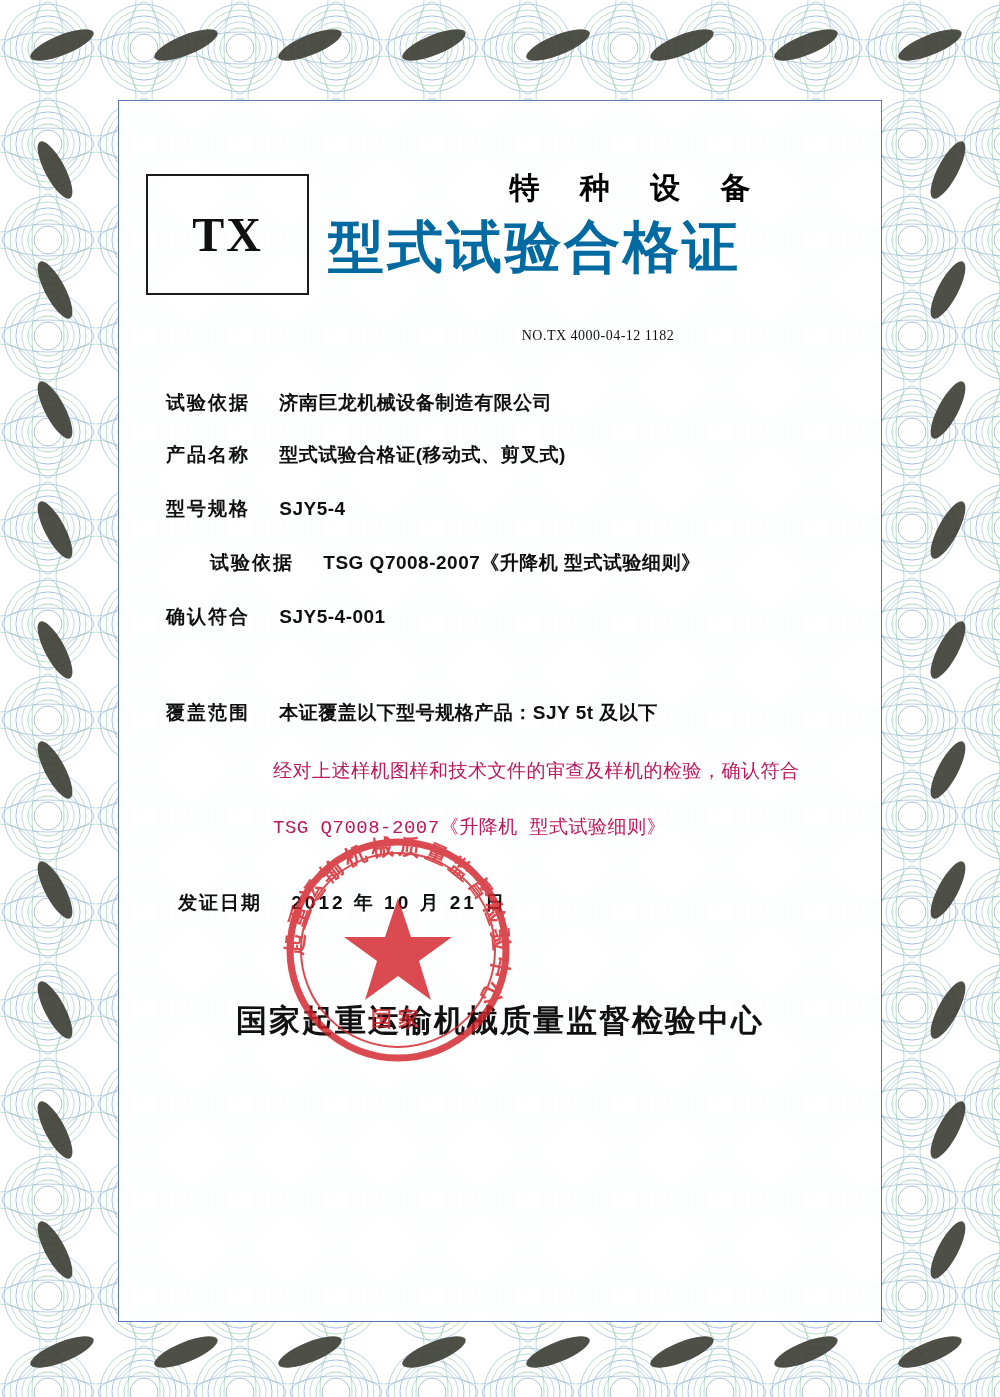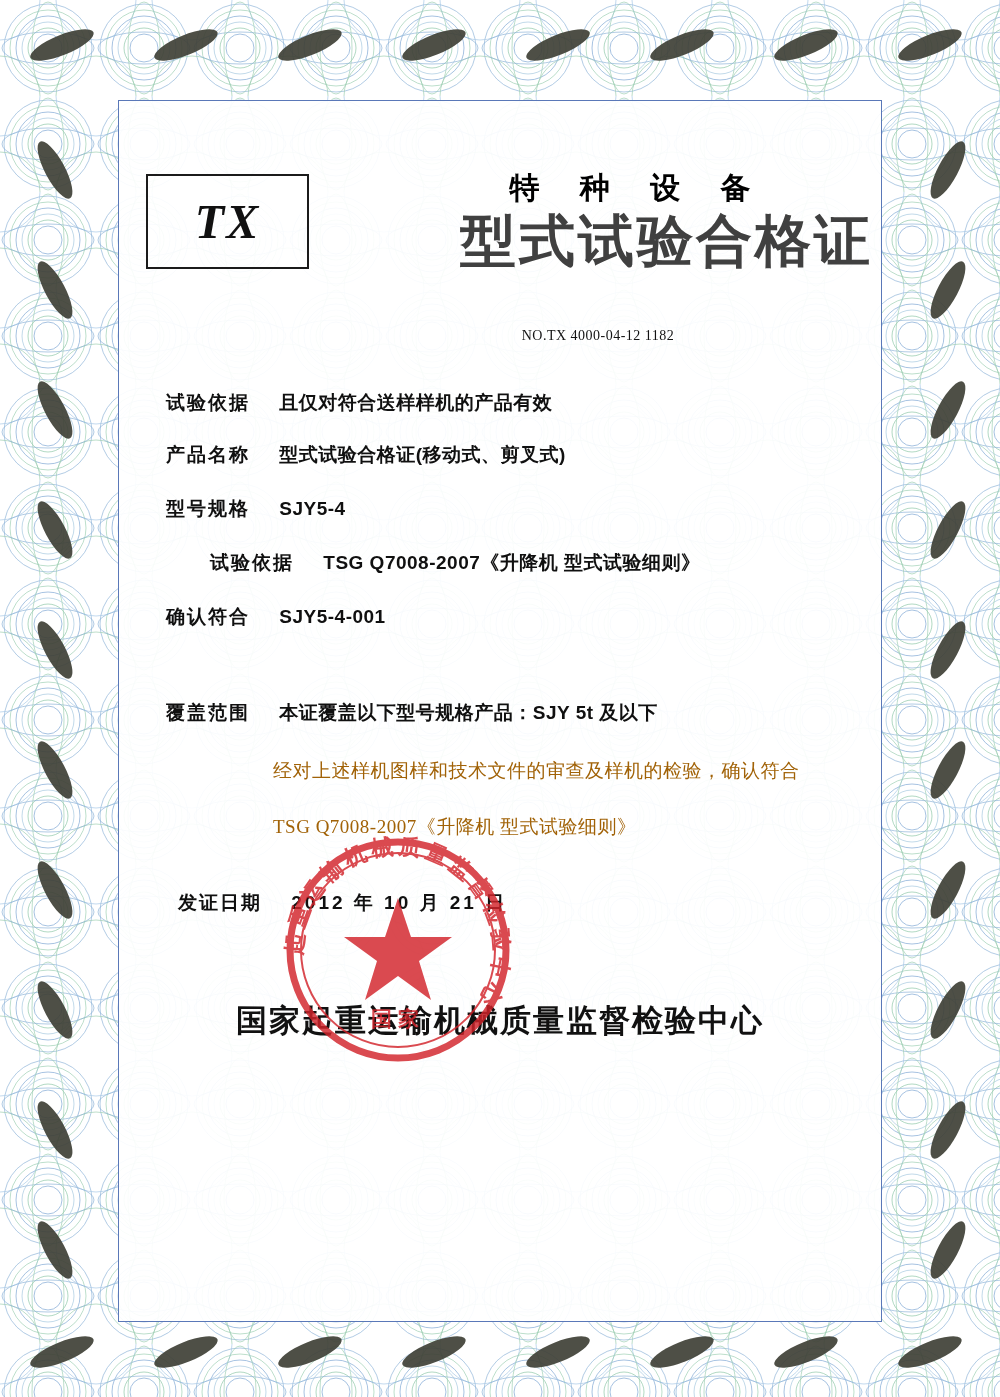--- a/index.html
+++ b/index.html
@@ -60,27 +60,26 @@
     width: 764px;
     height: 1222px;
     z-index: 4;
   }
 
   .tx-box {
     position: absolute;
     left: 28px;
     top: 74px;
     width: 163px;
-    height: 95px;
+    height: 121px;
     border: 2px solid #1b1b1b;
     box-sizing: border-box;
     display: flex;
     align-items: center;
     justify-content: center;
-    font-style: italic;
   }
   .tx-box span {
     font-family: "Liberation Serif", serif;
     font-weight: bold;
     font-size: 48px;
     letter-spacing: 2px;
     color: #111;
   }
 
   .head-sub {
@@ -91,27 +90,27 @@
     text-align: center;
     font-size: 30px;
     letter-spacing: 16px;
     color: #000000;
     font-family: "Liberation Sans", sans-serif;
     font-weight: 600;
   }
   .head-main {
     position: absolute;
     left: 210px;
-    top: 104px;
+    top: 110px;
     width: 545px;
-    text-align: right;
+    text-align: left;
     font-size: 56px;
     font-weight: bold;
     letter-spacing: 3px;
-    color: #404040;
+    color: #0369a1;
     font-family: "Liberation Sans", sans-serif;
     white-space: nowrap;
   }
   .cert-no {
     position: absolute;
     left: 200px;
     top: 228px;
     width: 560px;
     text-align: center;
     font-size: 14px;
@@ -145,22 +144,22 @@
   .f2 { top: 342px; }
   .f3 { top: 396px; }
   .f4 { top: 450px; margin-left: 44px; }
   .f5 { top: 504px; }
   .f6 { top: 600px; }
 
   .para {
     position: absolute;
     left: 155px;
     font-size: 19px;
-    color: #a16207;
-    font-family: Liberation Serif, serif;
+    color: #be185d;
+    font-family: Liberation Mono, monospace;
     letter-spacing: 0.5px;
     white-space: nowrap;
   }
   .p1 { top: 658px; }
   .p2 { top: 714px; }
 
   .issue {
     position: absolute;
     left: 48px;
     top: 790px;
@@ -316,21 +315,21 @@
     <div class="tx-box">
       <span>TX</span>
     </div>
 
     <div class="head-sub">特 种 设 备</div>
     <div class="head-main">型式试验合格证</div>
     <div class="cert-no">NO.TX 4000-04-12 1182</div>
 
     <div class="field f1">
       <span class="lbl">试验依据</span>
-      <span class="val">且仅对符合送样样机的产品有效</span>
+      <span class="val">济南巨龙机械设备制造有限公司</span>
     </div>
 
     <div class="field f2">
       <span class="lbl">产品名称</span>
       <span class="val">型式试验合格证(移动式、剪叉式)</span>
     </div>
 
     <div class="field f3">
       <span class="lbl">型号规格</span>
       <span class="val">SJY5-4</span>

